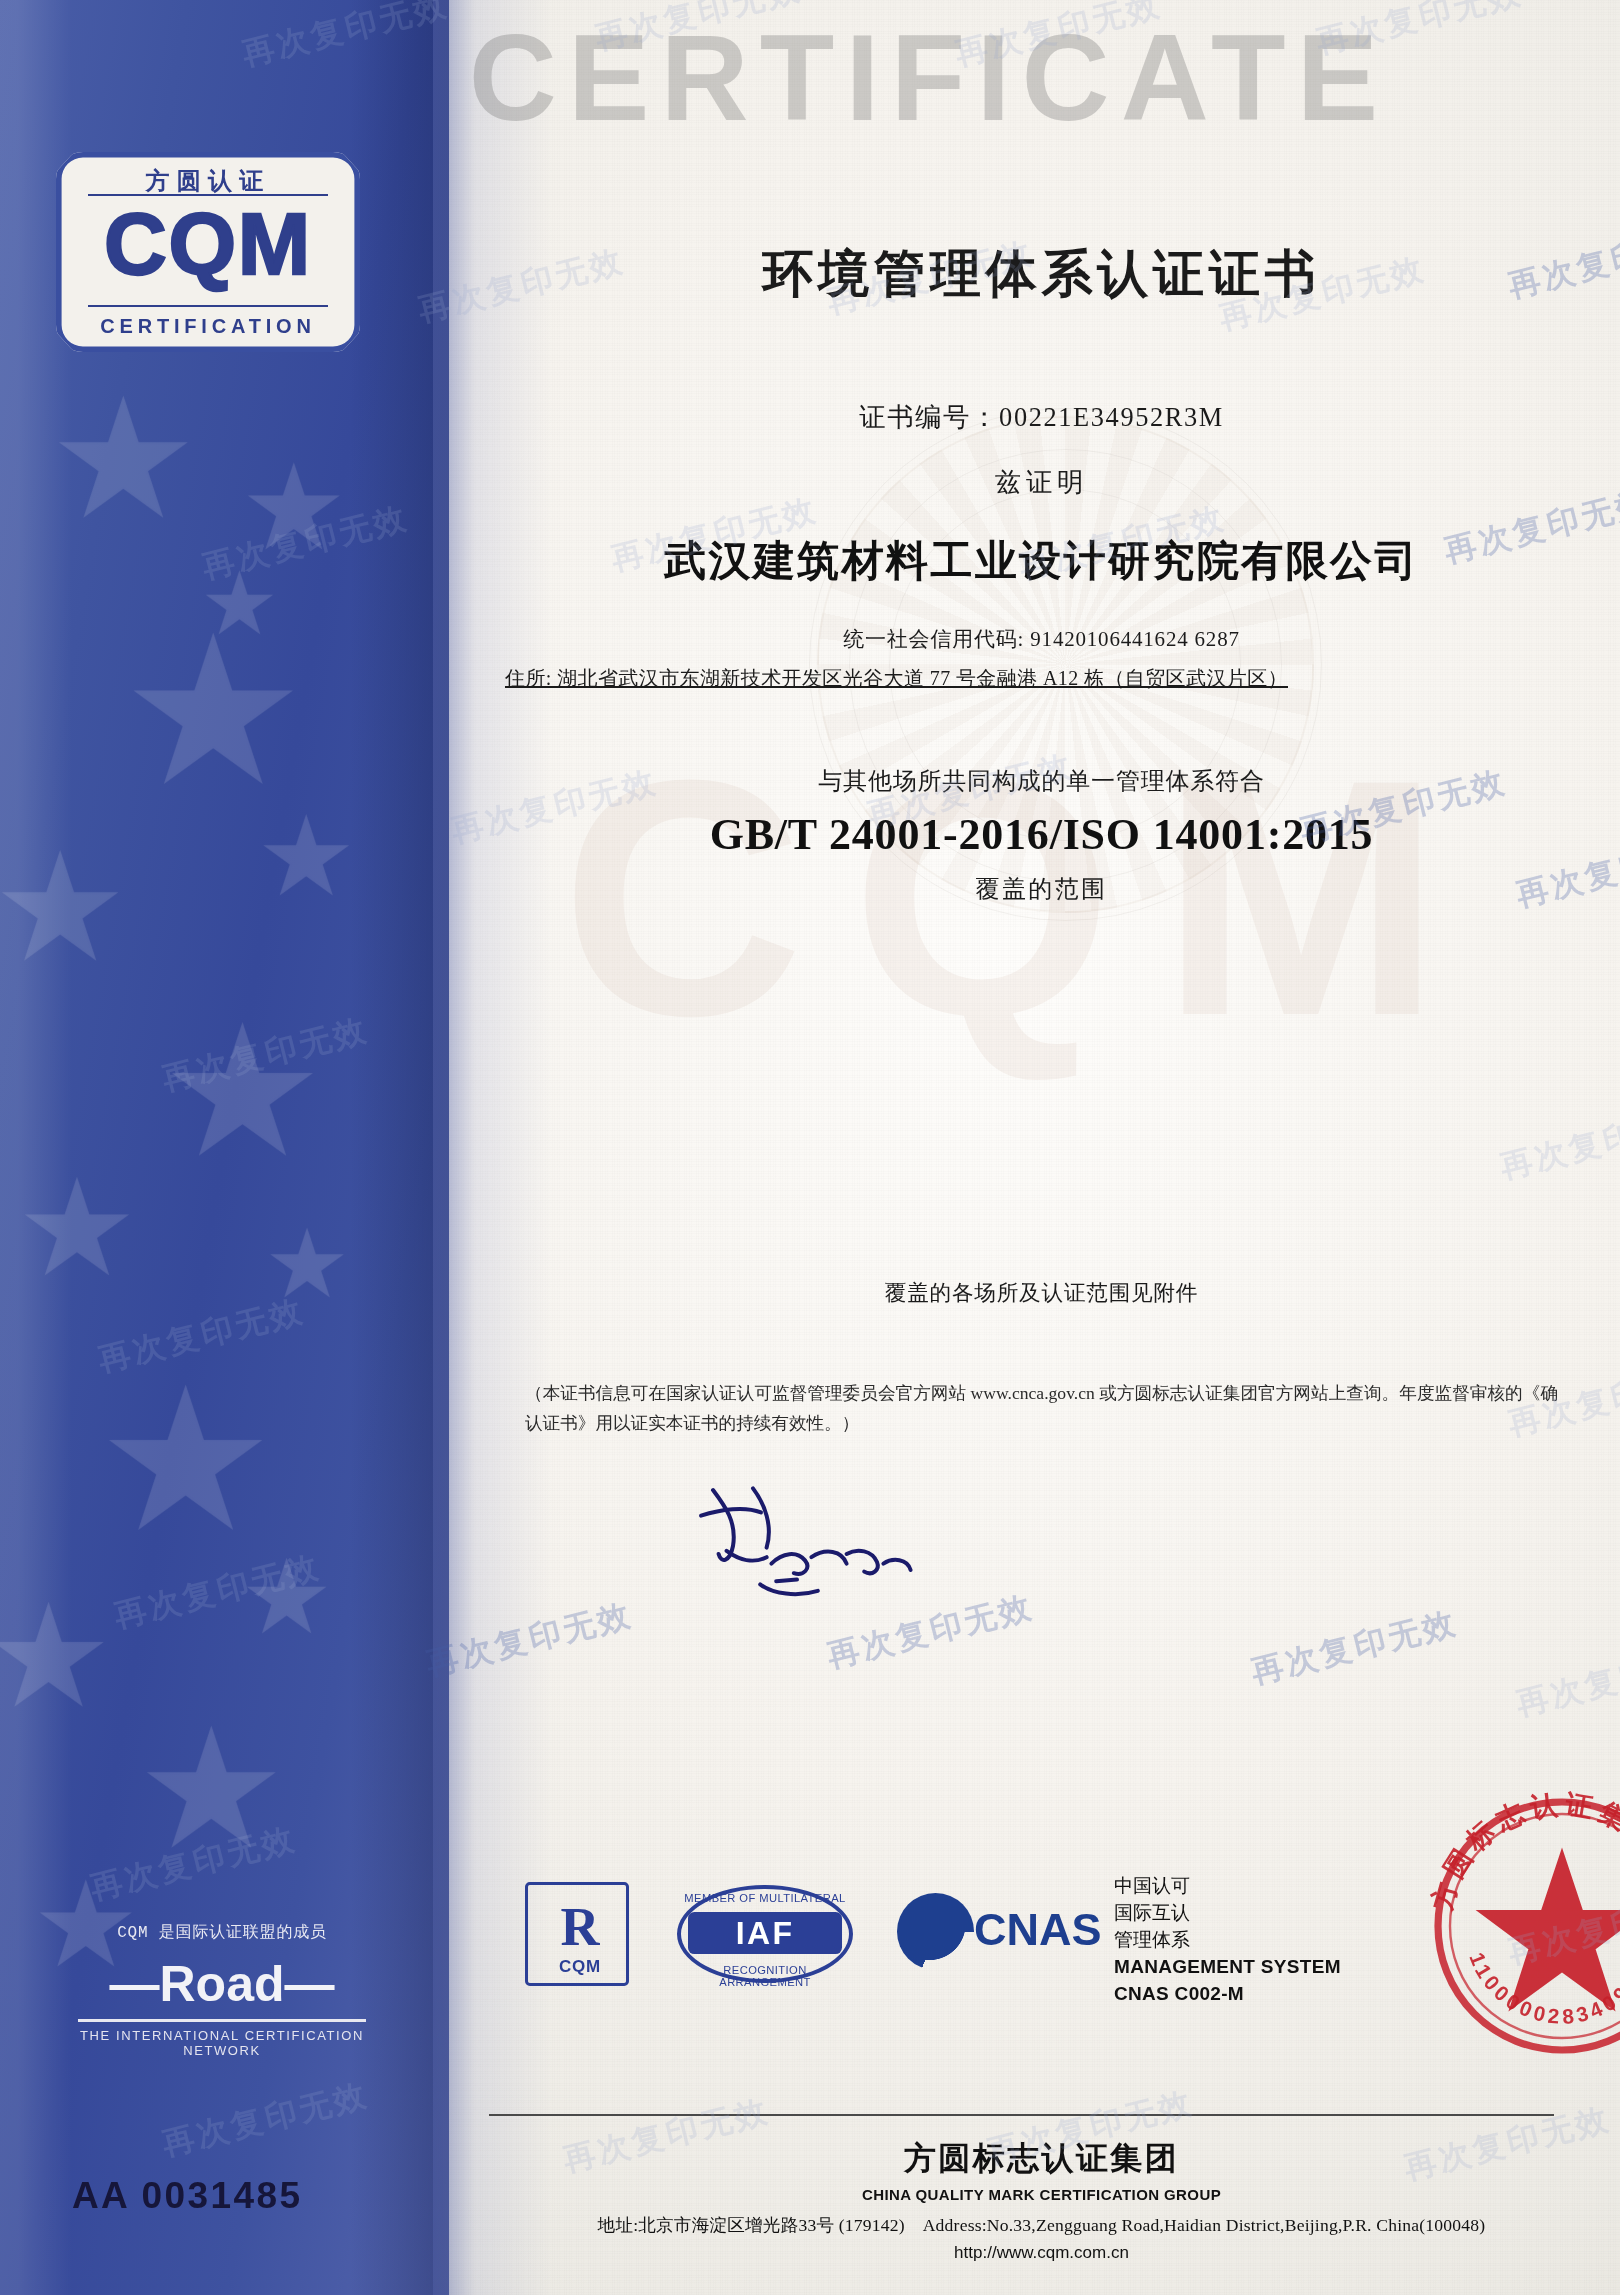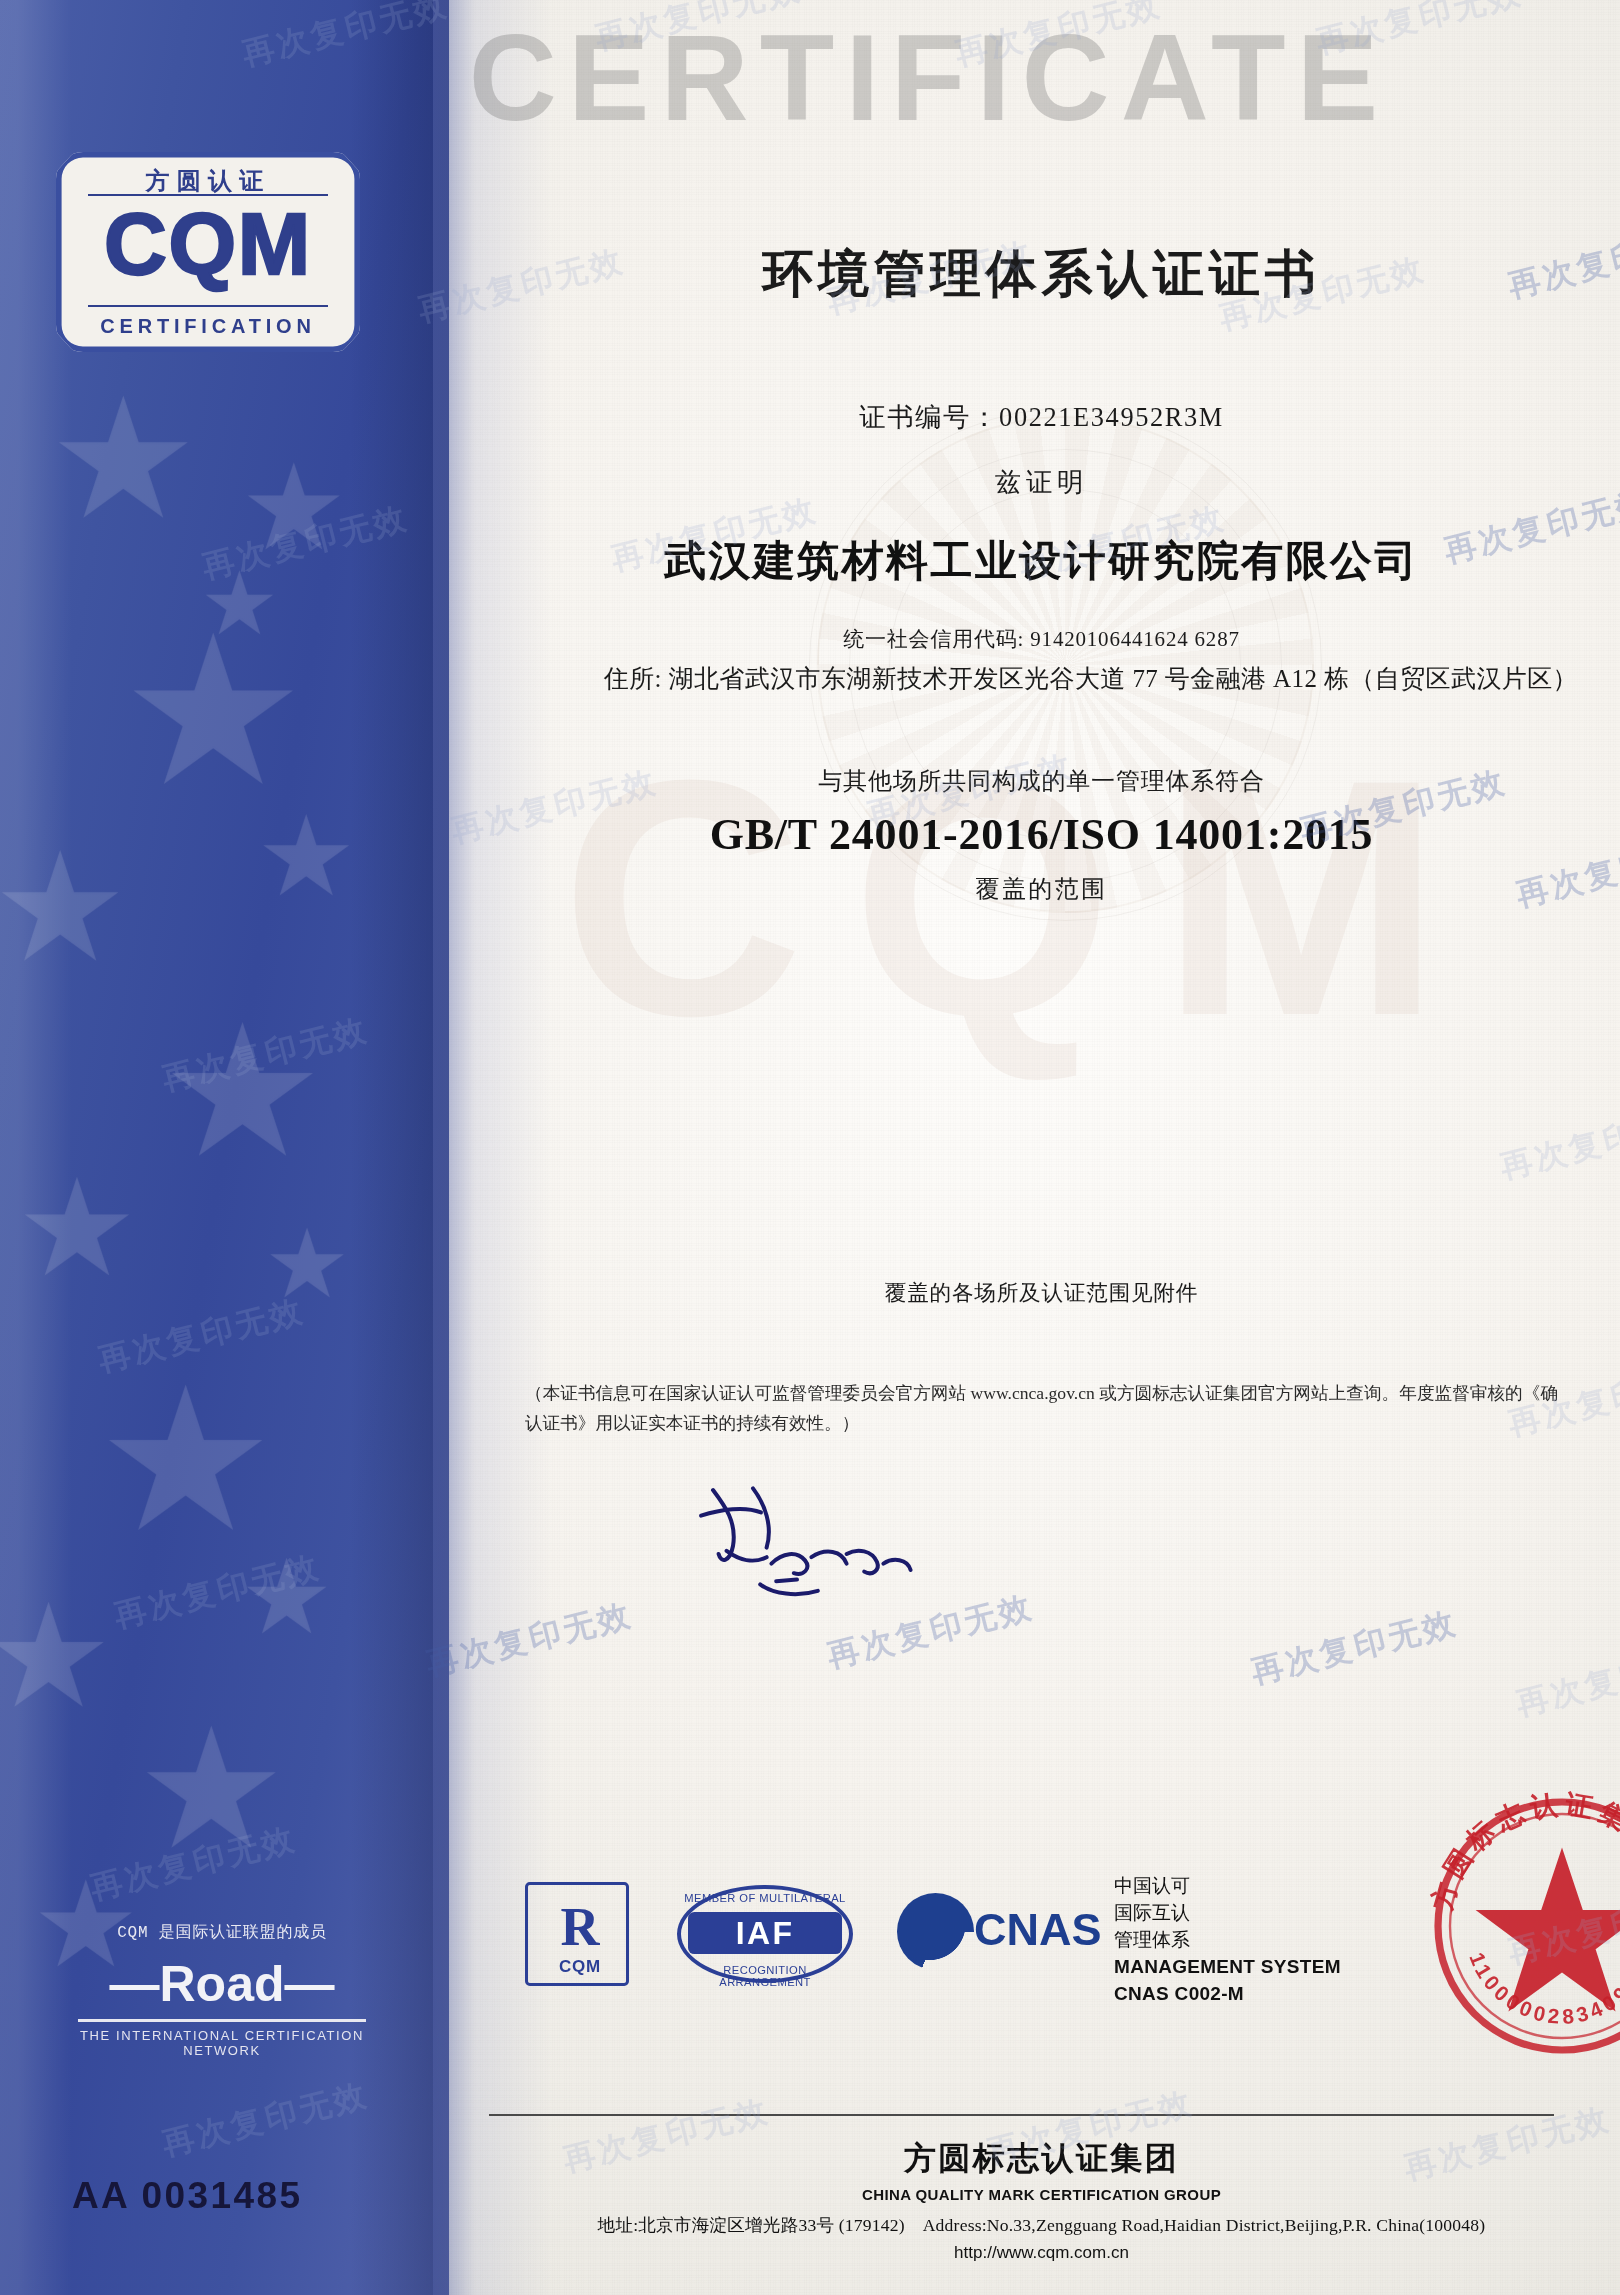--- a/index.html
+++ b/index.html
@@ -187,25 +187,26 @@
   }
   .uscc {
     position: absolute; left: 0; top: 625px; width: 1121px;
     text-align: center;
     font-size: 21px;
     letter-spacing: 0.8px;
     color: #1b1b1b;
   }
   .address {
     position: absolute; left: 24px; top: 661px; width: 1073px;
-    text-align: right;
-    font-size: 25px;
+    text-align: left;
+    font-size: 20px;
     line-height: 35px;
     letter-spacing: 0.4px;
     color: #1b1b1b;
+    text-decoration: underline;
   }
   .conform {
     position: absolute; left: 0; top: 765px; width: 1121px;
     text-align: center;
     font-size: 24px;
     letter-spacing: 0.8px;
     color: #1b1b1b;
   }
   .standard {
     position: absolute; left: 0; top: 809px; width: 1121px;

